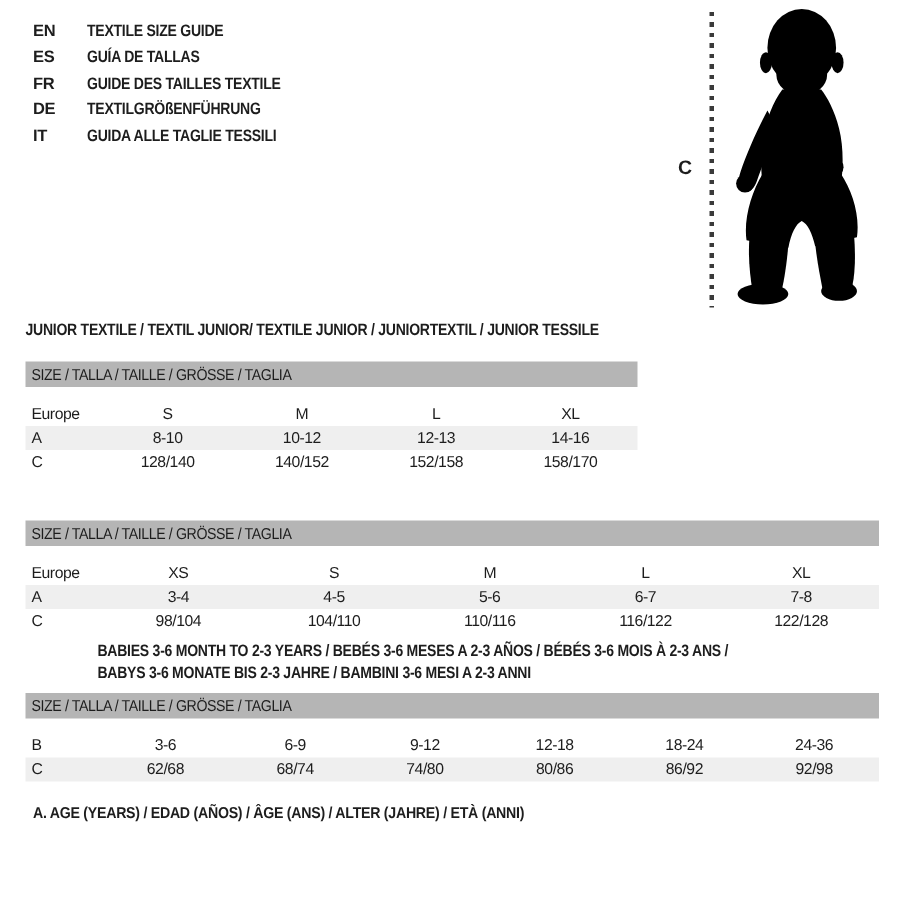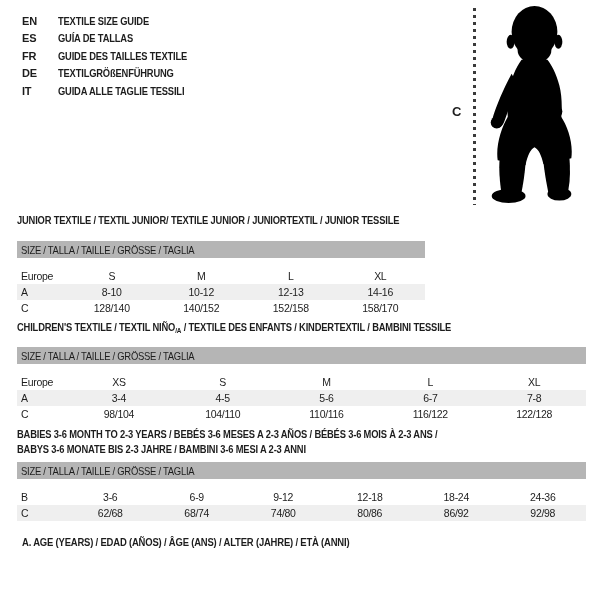--- a/index.html
+++ b/index.html
@@ -25,21 +25,21 @@
   
   .measure-line{position:absolute;left:473px;top:8px;width:3px;height:197px;
     background:repeating-linear-gradient(to bottom,#3a3a3a 0 3px,transparent 3px 7px);}
   .measure-label{position:absolute;left:452px;top:104px;font-size:13px;font-weight:bold;}
   .baby{position:absolute;left:481px;top:4px;width:107px;height:201px;}
 
   
   .title{position:absolute;left:17px;font-size:11px;font-weight:bold;letter-spacing:-0.2px;white-space:nowrap;}
   .title .inner{display:inline-block;transform:scaleX(0.85);transform-origin:0 50%;white-space:nowrap;}
   .title .sub{font-size:7.5px;vertical-align:-2px;}
-  .title2line{line-height:14.5px;}
+  .title2line{line-height:14.5px;margin-left:48px;}
 
   
   .tbl{position:absolute;left:17px;font-size:10.5px;letter-spacing:-0.3px;}
   .tbl .bar{background:var(--header-bar);height:17px;display:flex;align-items:center;padding-left:4px;margin-bottom:10px;}
   .tbl .row{display:flex;height:16px;align-items:center;}
   .tbl .row.alt{background:var(--alt-row);}
   .tbl .lb{flex:0 0 50px;padding-left:4px;text-align:left;}
   .tbl .c{flex:1;text-align:center;}
   .tbl1{top:241px;width:408px;}
   .tbl2{top:347px;width:569px;}
@@ -121,25 +121,20 @@
     </div>
     <div class="row">
       <span class="lb">C</span>
       <span class="c">128/140</span>
       <span class="c">140/152</span>
       <span class="c">152/158</span>
       <span class="c">158/170</span>
     </div>
   </div>
 
-  <div class="title" style="top:321px;">
-    <span class="inner">
-      <span>CHILDREN'S TEXTILE / TEXTIL NIÑO</span><span class="sub">/A</span><span> / TEXTILE DES ENFANTS / KINDERTEXTIL / BAMBINI TESSILE</span>
-    </span>
-  </div>
   <div class="tbl tbl2">
     <div class="bar">
       <span class="cond90">SIZE / TALLA / TAILLE / GRÖSSE / TAGLIA</span>
     </div>
     <div class="row">
       <span class="lb">Europe</span>
       <span class="c">XS</span>
       <span class="c">S</span>
       <span class="c">M</span>
       <span class="c">L</span>

